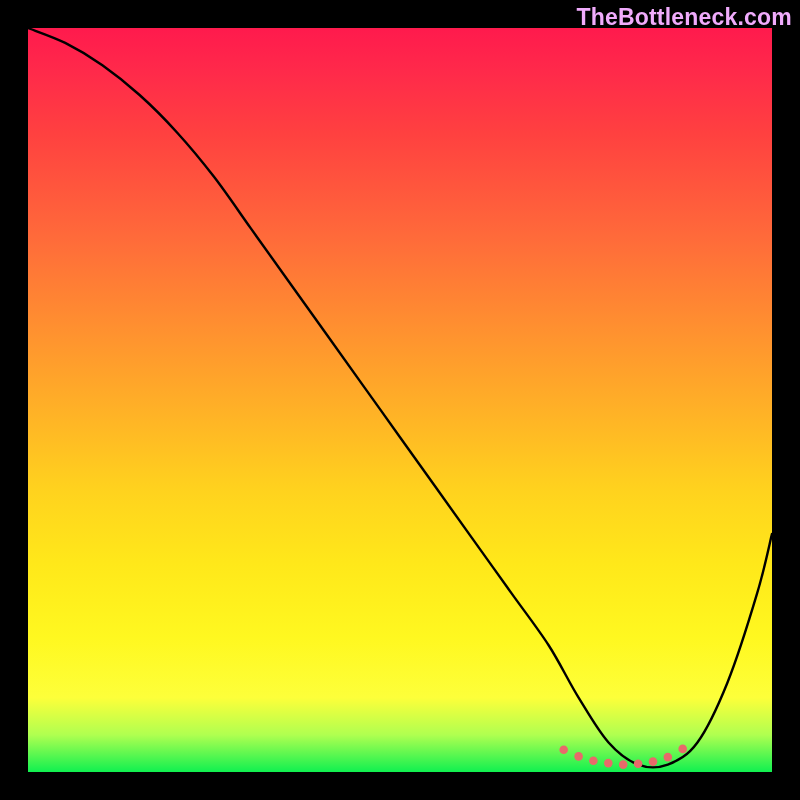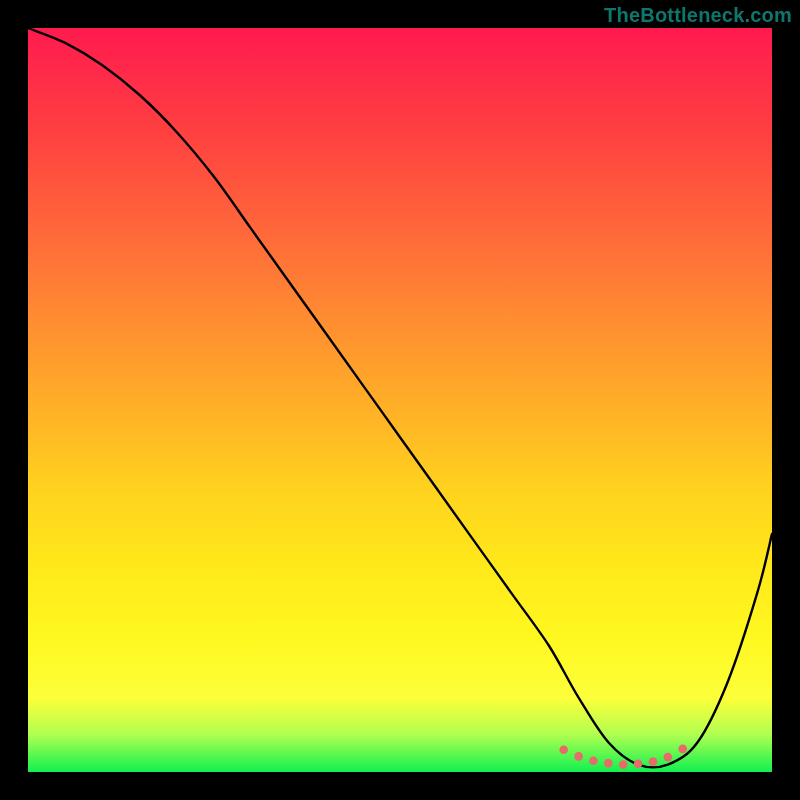--- a/index.html
+++ b/index.html
@@ -29,23 +29,23 @@
       #fdff3a 90%,
       #b0ff50 95%,
       #10f050 100%
     );
   }
   .watermark {
     position: absolute;
     top: 4px;
     right: 8px;
     font-family: Arial, Helvetica, sans-serif;
-    font-size: 20px;
+    font-size: 23px;
     font-weight: 600;
-    color: #0f766e;
+    color: #f0abfc;
     letter-spacing: 0.2px;
   }
   svg.curve {
     position: absolute;
     left: 0;
     top: 0;
     width: 100%;
     height: 100%;
     overflow: visible;
   }

